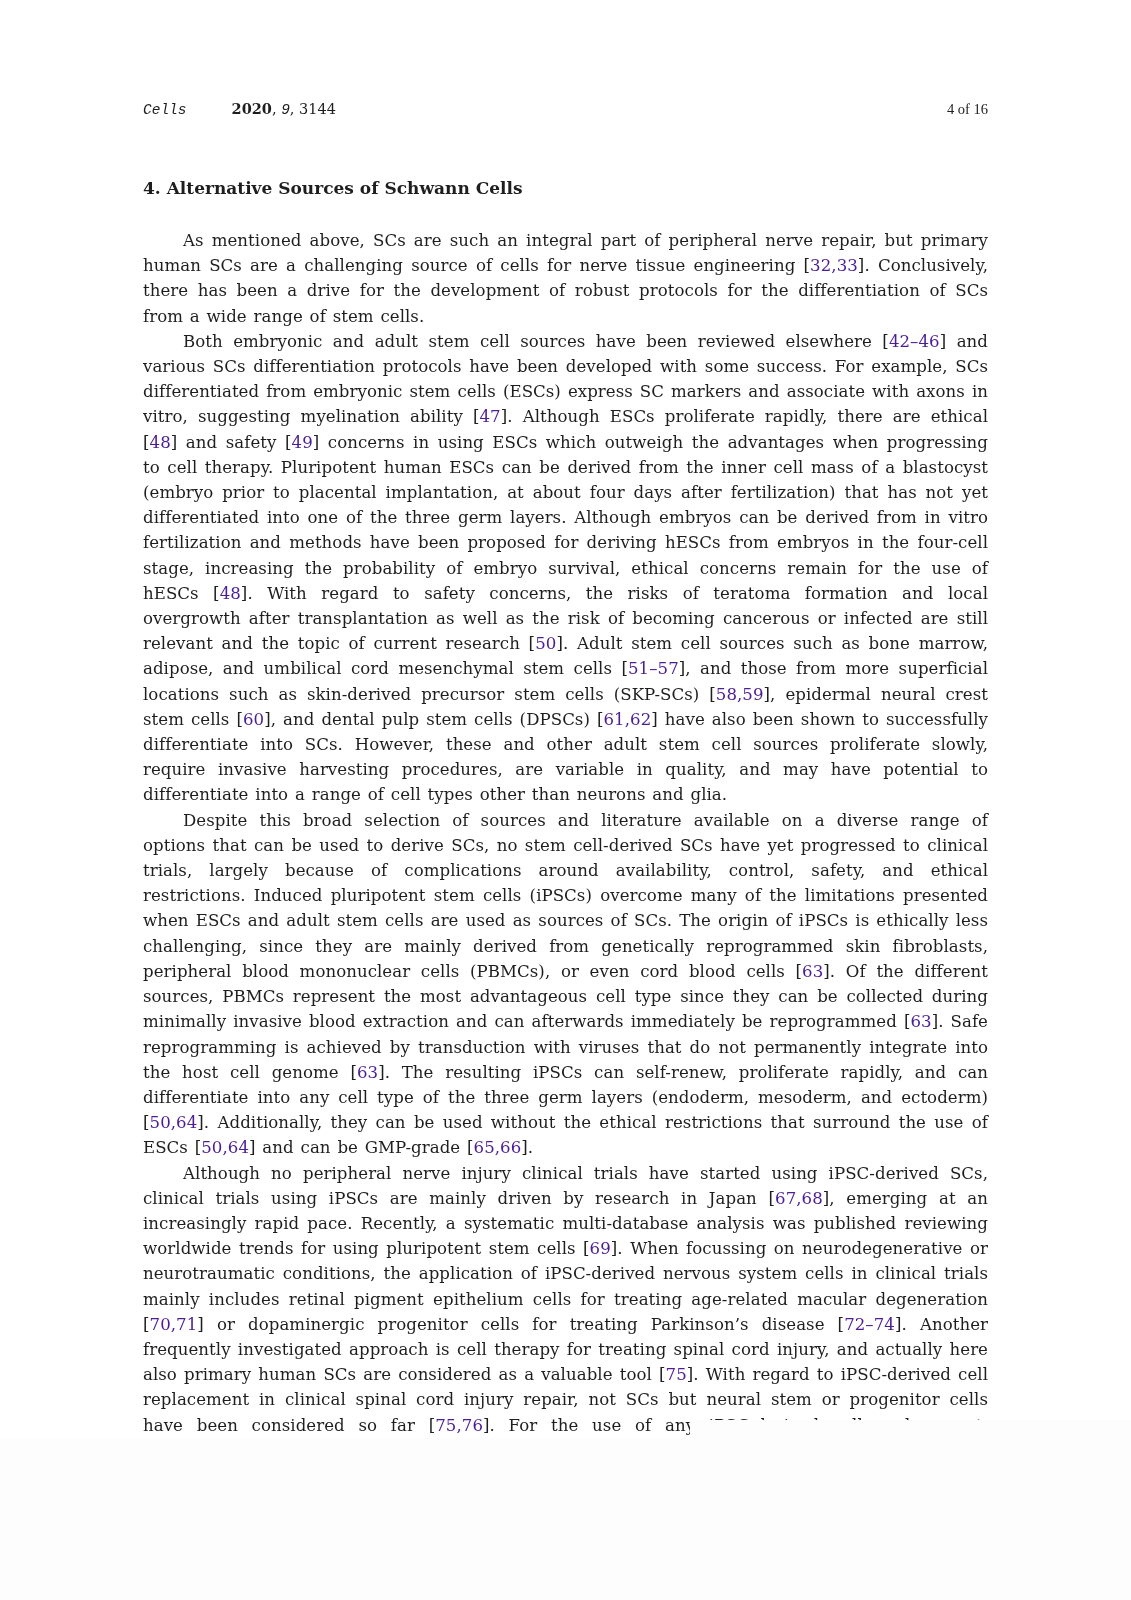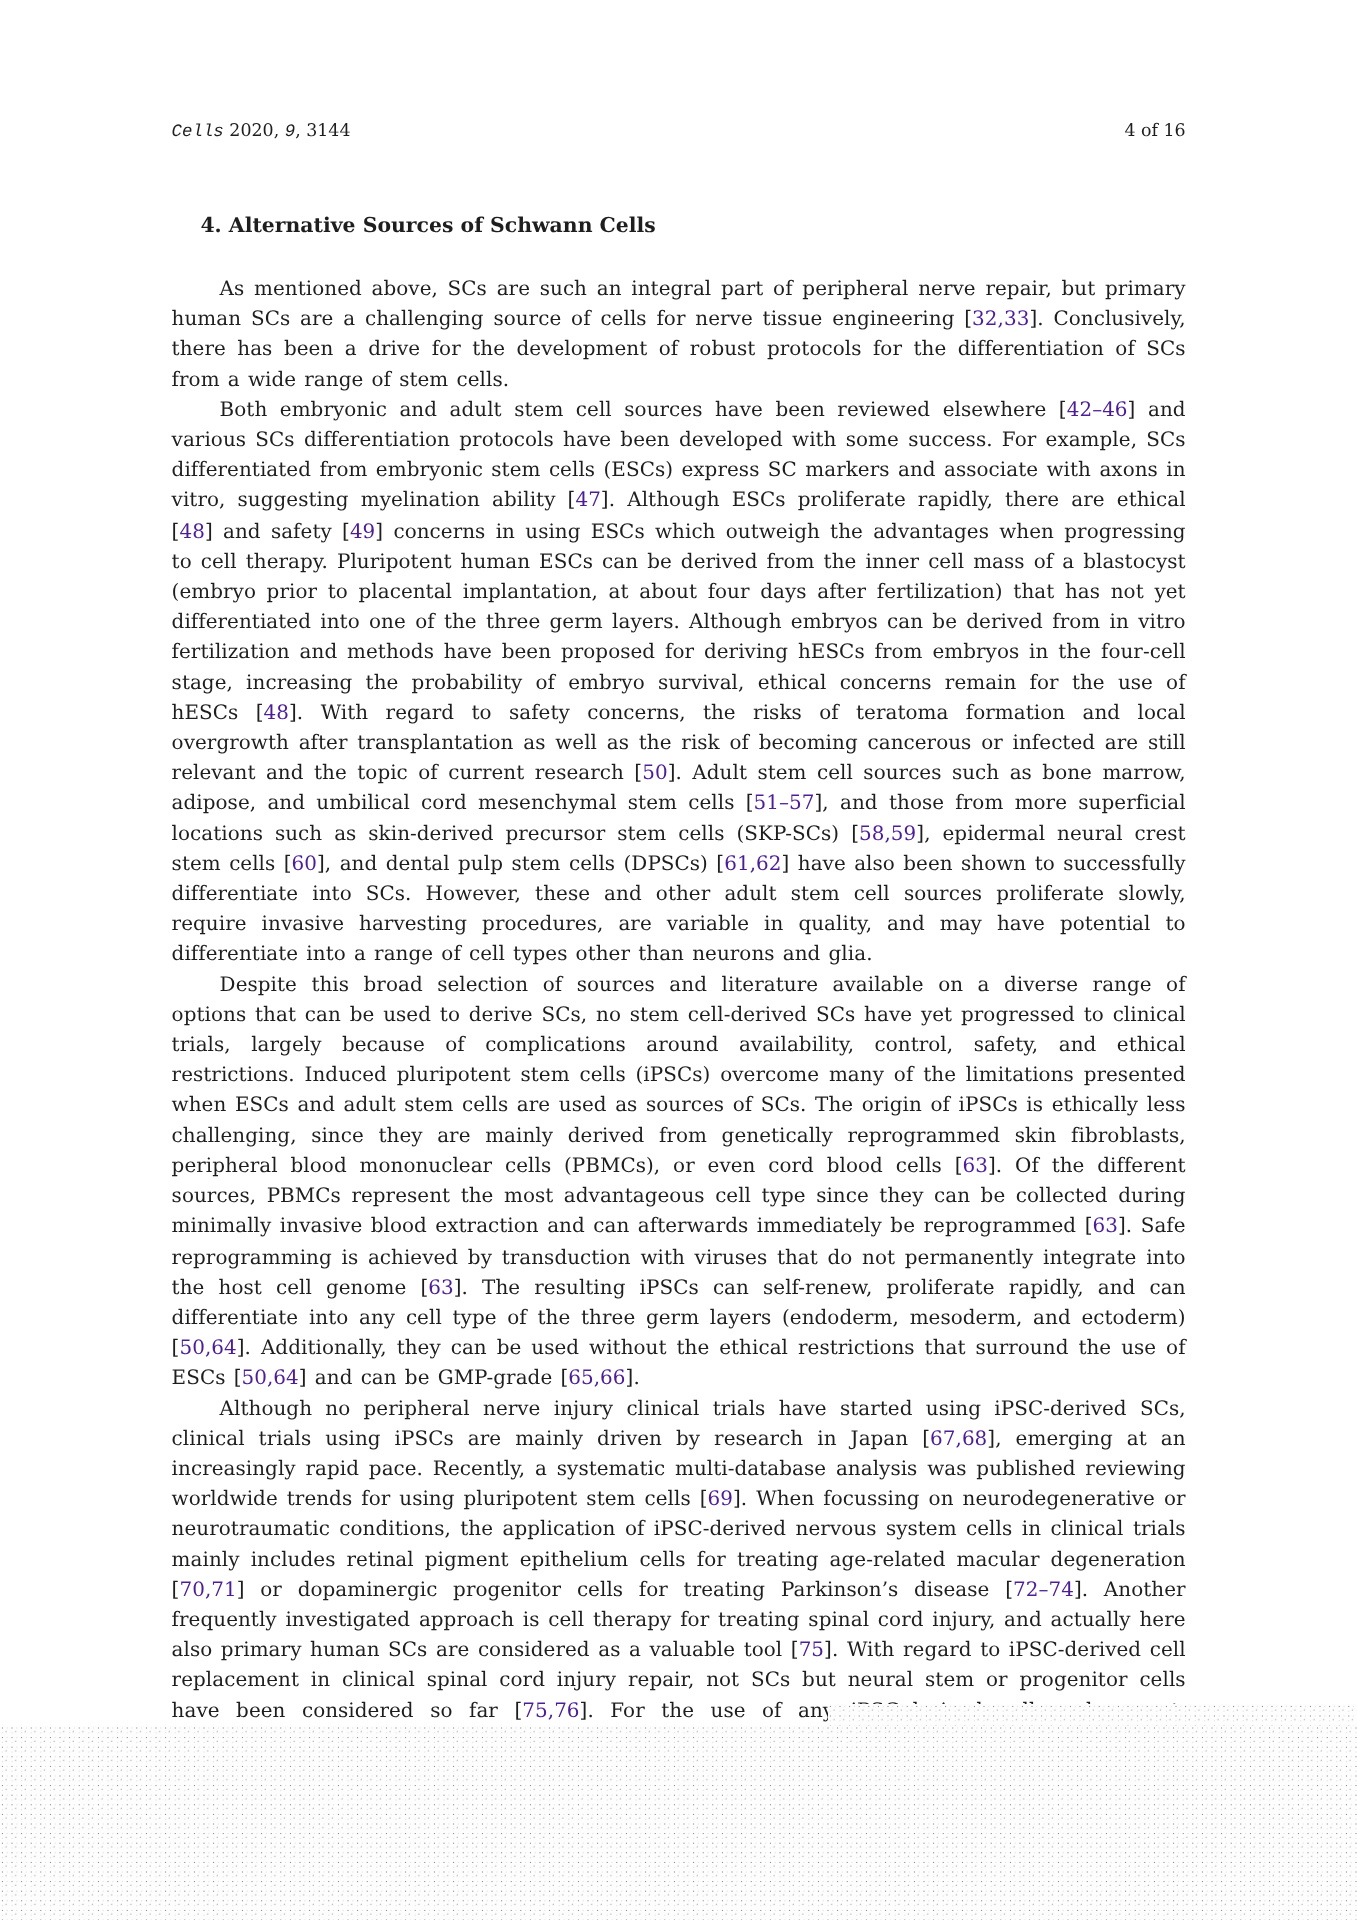--- a/index.html
+++ b/index.html
@@ -12,29 +12,29 @@
     overflow: hidden;
   }
   .page { position: absolute; inset: 0; background: #ffffff; }
 
   .header-left {
     position: absolute; left: 143px; top: 100px;
     font-size: 14.5px; line-height: 18px; white-space: nowrap;
   }
   .header-right {
     position: absolute; right: 143px; top: 100px;
-    font-size: 14.5px; line-height: 18px; white-space: nowrap;
+    font-size: 14.5px; line-height: 18px; white-space: nowrap; font-family: Liberation Serif, serif;
   }
   .part-italic { font-style: italic; font-family: Liberation Mono, monospace; }
-  .part-bold   { font-weight: normal; }
+  .part-bold   { font-weight: bold; margin-left: 40px; }
   .part-plain  { }
 
   .section-heading {
     position: absolute; left: 143px; top: 163px; width: 845px;
-    font-size: 17px; font-weight: bold; line-height: 22px; margin-left: 24px;
+    font-size: 17px; font-weight: bold; line-height: 22px;
   }
 
   .article-body {
     position: absolute; left: 143px; top: 228px; width: 845px;
     font-size: 16.6px; line-height: 25.2px;
     text-align: justify;
     word-spacing: 1.5px; letter-spacing: 0.05px;
   }
   .article-body p { margin: 0; text-indent: 40px; }
 

